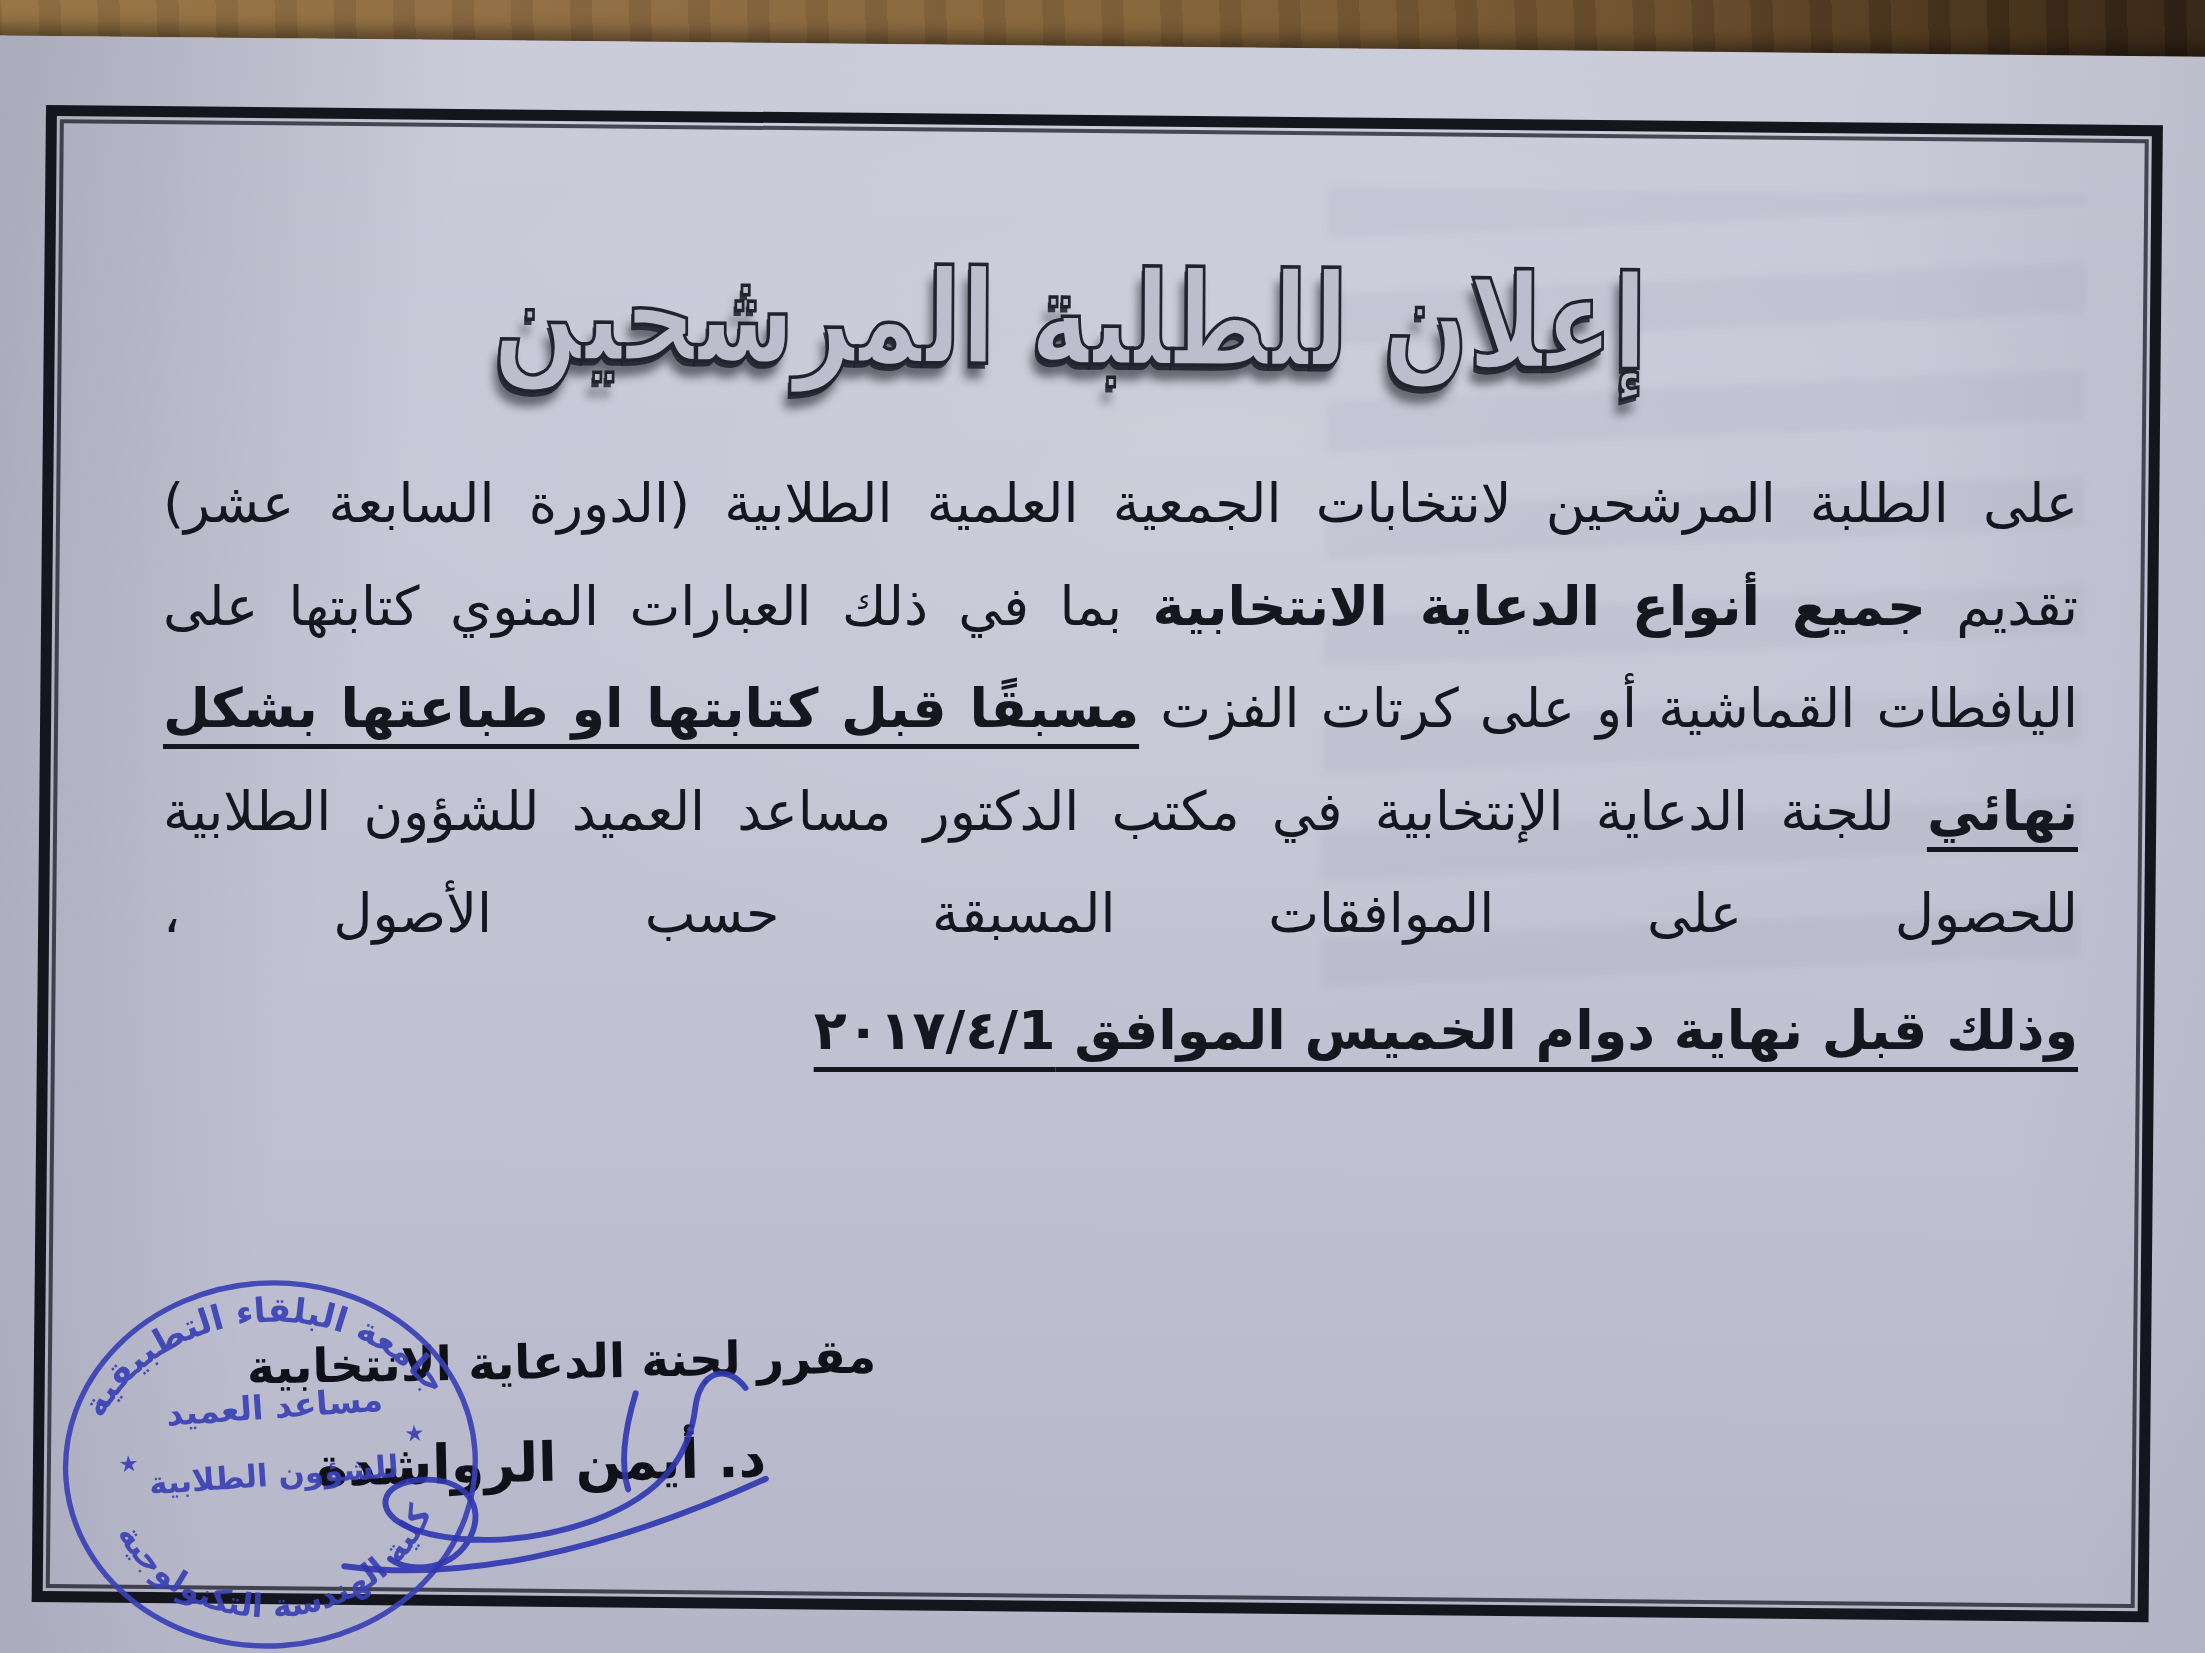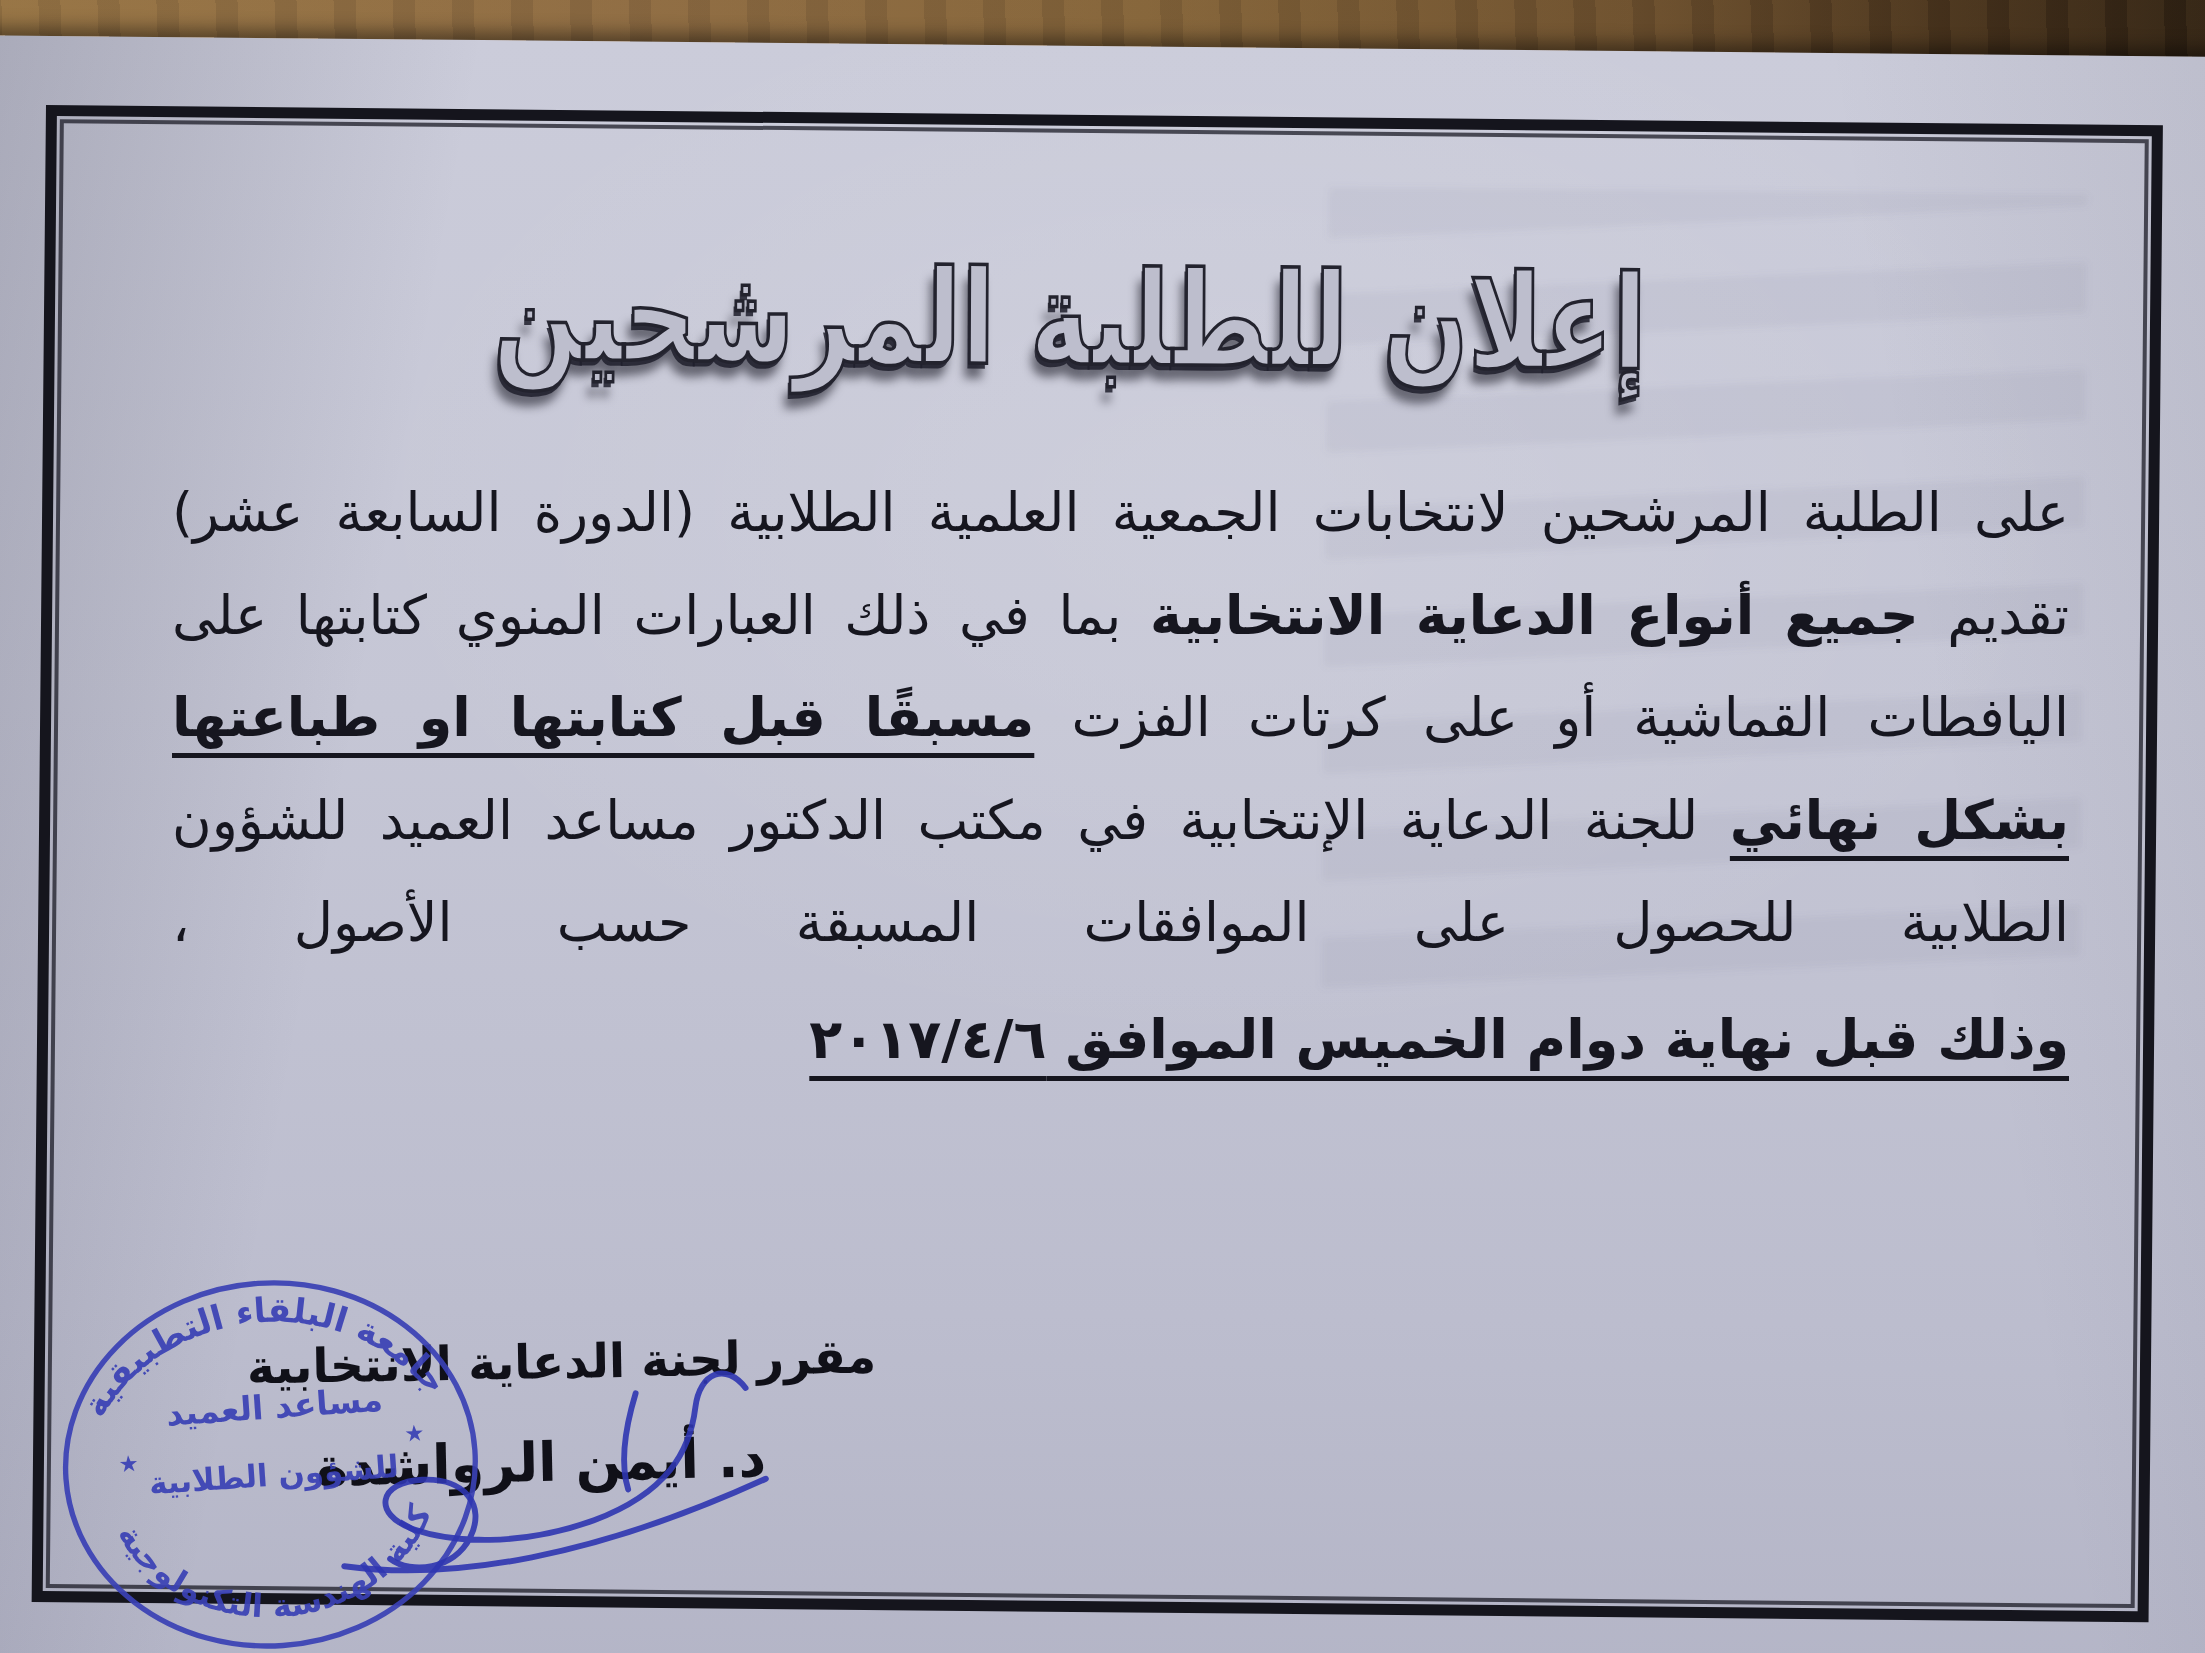--- a/index.html
+++ b/index.html
@@ -43,21 +43,21 @@
     transform:scaleY(1.30) rotate(.35deg);transform-origin:top center;
     color:#bdbecd;
     -webkit-text-stroke:2.7px #23232e;
     text-shadow:-2.1px 4.3px 0 rgba(30,30,44,.85), -5.3px 11.8px 8.5px rgba(18,18,30,.55);
   }
   
   .bodytext{
     position:absolute;left:160px;top:450px;width:1921px;
     direction:rtl;color:#16161f;font-size:54px;line-height:1.9;
   }
-  .bodytext p{margin:12px;padding:0}
+  .bodytext p{margin:3px;padding:0}
   p.main{text-align:justify;text-align-last:justify;word-spacing:3.7px}
   .b{font-weight:bold}
   .bu{font-weight:bold;text-decoration:underline;text-decoration-thickness:4.8px;text-underline-offset:17px}
   p.dateline{
     margin-top:14px;text-align:right;font-weight:bold;
     text-decoration:underline;text-decoration-thickness:5.3px;text-underline-offset:18px;
   }
   p.liability{margin-top:23.5px;text-align:justify;word-spacing:3.7px}
   
   .role{
@@ -80,21 +80,21 @@
 <div class="paper">
   <div class="ghost noscale"></div>
 </div>
 
 <div class="frame"></div>
 
 <h1 class="title">إعلان للطلبة المرشحين</h1>
 
 <div class="bodytext">
   <p class="main"><span>على الطلبة المرشحين لانتخابات الجمعية العلمية الطلابية (الدورة السابعة عشر) تقديم </span><span class="b">جميع أنواع الدعاية الانتخابية</span><span> بما في ذلك العبارات المنوي كتابتها على اليافطات القماشية أو على كرتات الفزت </span><span class="bu">مسبقًا قبل كتابتها او طباعتها بشكل نهائي</span><span> للجنة الدعاية الإنتخابية في مكتب الدكتور مساعد العميد للشؤون الطلابية للحصول على الموافقات المسبقة حسب الأصول ،</span></p>
-  <p class="dateline">وذلك قبل نهاية دوام الخميس الموافق ٢٠١٧/٤/٦</p>
+  <p class="dateline">وذلك قبل نهاية دوام الخميس الموافق ٢٠١٧/٤/1</p>
 </div>
 
 <div class="role">مقرر لجنة الدعاية الانتخابية</div>
 <div class="name">د. أيمن الرواشدة</div>
 
 <svg class="stamp" width="443" height="385" viewBox="0 0 830 720">
   <defs>
     <path id="arcT" d="M 62,400 A 352,308 0 0 1 768,400" fill="none"></path>
     <path id="arcB" d="M 100,390 A 316,276 0 0 0 730,390" fill="none"></path>
   </defs>

